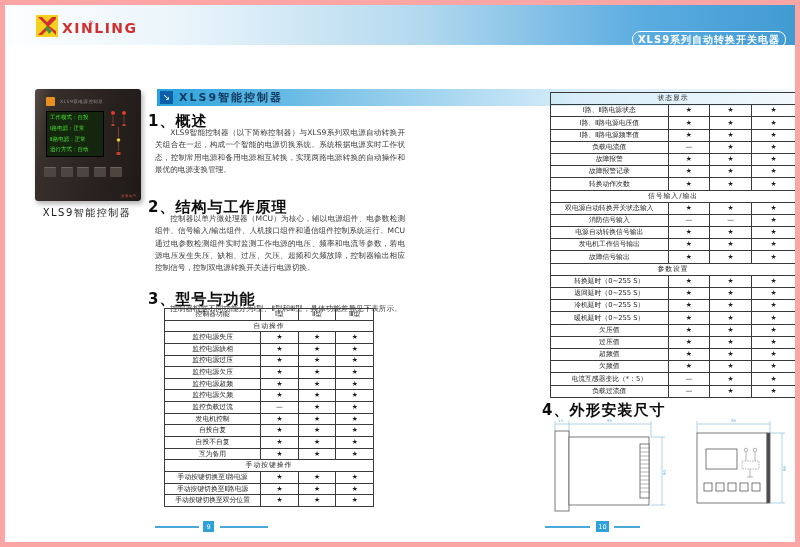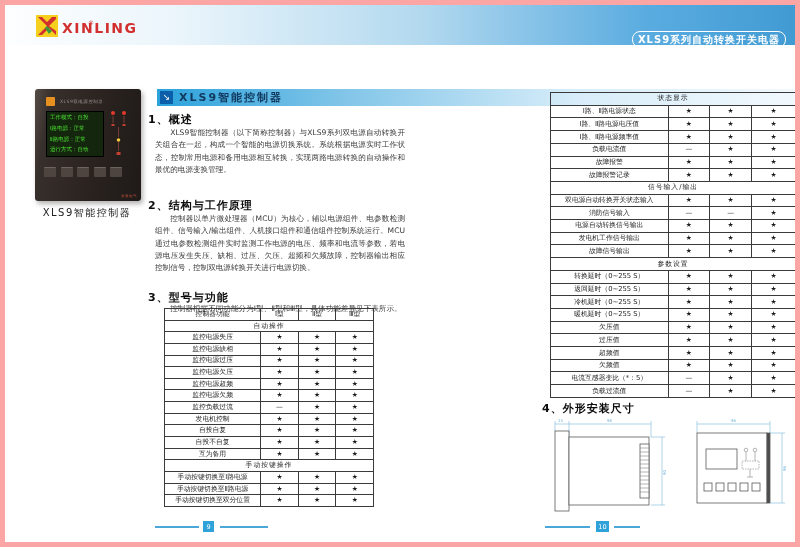--- a/index.html
+++ b/index.html
@@ -33,21 +33,21 @@
   .lcd{position:absolute;left:11px;top:22px;width:58px;height:46px;background:#15260e;border:1px solid #000;
           padding:3px 3px;box-sizing:border-box;display:flex;flex-direction:column;justify-content:space-between;}
   .lcd div{color:#49e431;font-size:5.5px;line-height:1;white-space:nowrap;font-family:"DejaVu Sans Mono",monospace;}
   .dev-leds{position:absolute;left:72px;top:20px;}
   .dev-btns{position:absolute;left:9px;top:78px;display:flex;gap:4.5px;}
   .dev-btns span{width:12px;height:9px;background:#4e4541;border-top:1px solid #6e645e;border-radius:1px;}
   .dev-foot{position:absolute;right:4px;bottom:3px;font-size:3.5px;color:#c05038;letter-spacing:.5px;}
   .caption{position:absolute;left:18px;top:201px;width:128px;text-align:center;font-size:10px;color:#222;letter-spacing:1.5px;}
 
   
-  .h1{position:absolute;font-size:11px;font-weight:bold;color:#0c0c0c;letter-spacing:1px;white-space:nowrap;text-align:center;}
+  .h1{position:absolute;font-size:15px;font-weight:bold;color:#0c0c0c;letter-spacing:1px;white-space:nowrap;text-align:center;}
   .para{position:absolute;left:150px;width:250px;font-size:7.6px;line-height:1.62;color:#3a3a3a;
         text-align:justify;text-indent:2em;}
 
   
   table.t{position:absolute;border-collapse:collapse;table-layout:fixed;font-size:6.8px;color:#1d1d1d;}
   table.t td{border:1px solid #3a3a3a;text-align:center;padding:0 1px;overflow:hidden;white-space:nowrap;
         height:10px;line-height:1;}
   table.t td.grp{letter-spacing:1px;text-align:center;}
   .t1{left:159px;top:303px;width:210px;height:199px;}
   .t2{left:545px;top:87px;width:246px;height:306px;}
@@ -277,20 +277,26 @@
           <td>★</td>
           <td>★</td>
         </tr>
         <tr>
           <td>故障报警记录</td>
           <td>★</td>
           <td>★</td>
           <td>★</td>
         </tr>
         <tr>
+          <td>转换动作次数</td>
+          <td>★</td>
+          <td>★</td>
+          <td>★</td>
+        </tr>
+        <tr>
           <td colspan="4" class="grp">信号输入/输出</td>
         </tr>
         <tr>
           <td>双电源自动转换开关状态输入</td>
           <td>★</td>
           <td>★</td>
           <td>★</td>
         </tr>
         <tr>
           <td>消防信号输入</td>

